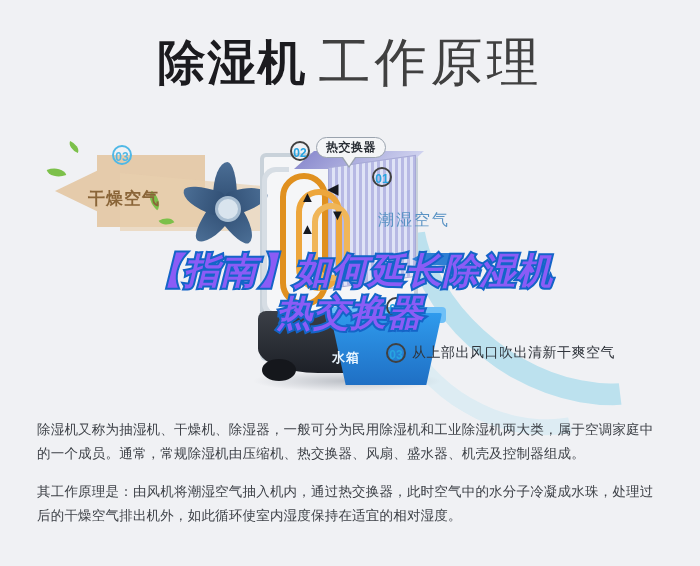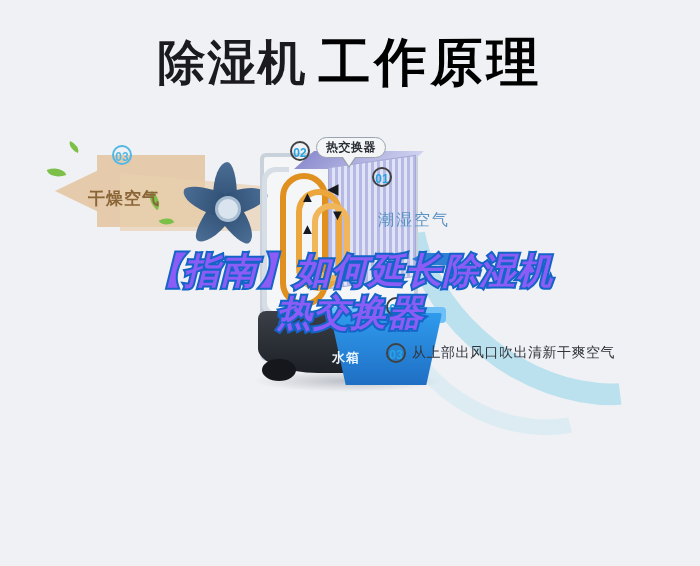--- a/index.html
+++ b/index.html
@@ -34,22 +34,22 @@
   }
   .title-bold {
     font-size: 48px;
     font-weight: 700;
     color: #1b1b1f;
     letter-spacing: 2px;
     vertical-align: middle;
   }
   .title-light {
     font-size: 52px;
-    font-weight: 700;
-    color: #000000;
+    font-weight: 400;
+    color: #404040;
     letter-spacing: 4px;
     margin-left: 11px;
     vertical-align: middle;
   }
 
   
   .stage {
     position: absolute;
     top: 115px;
     left: 0;
@@ -477,14 +477,18 @@
       <span class="badge">03</span>
     </div>
     <div class="c03-line-text">从上部出风口吹出清新干爽空气</div>
   </div>
 
   <div class="overlay">
     <span class="overlay-line">【指南】如何延长除湿机</span>
     <span class="overlay-line">热交换器</span>
   </div>
 
+  <div class="body-text">
+    <p>除湿机又称为抽湿机、干燥机、除湿器，一般可分为民用除湿机和工业除湿机两大类，属于空调家庭中的一个成员。通常，常规除湿机由压缩机、热交换器、风扇、盛水器、机壳及控制器组成。</p>
+    <p>其工作原理是：由风机将潮湿空气抽入机内，通过热交换器，此时空气中的水分子冷凝成水珠，处理过后的干燥空气排出机外，如此循环使室内湿度保持在适宜的相对湿度。</p>
+  </div>
 
 </div>
 
 </body></html>

